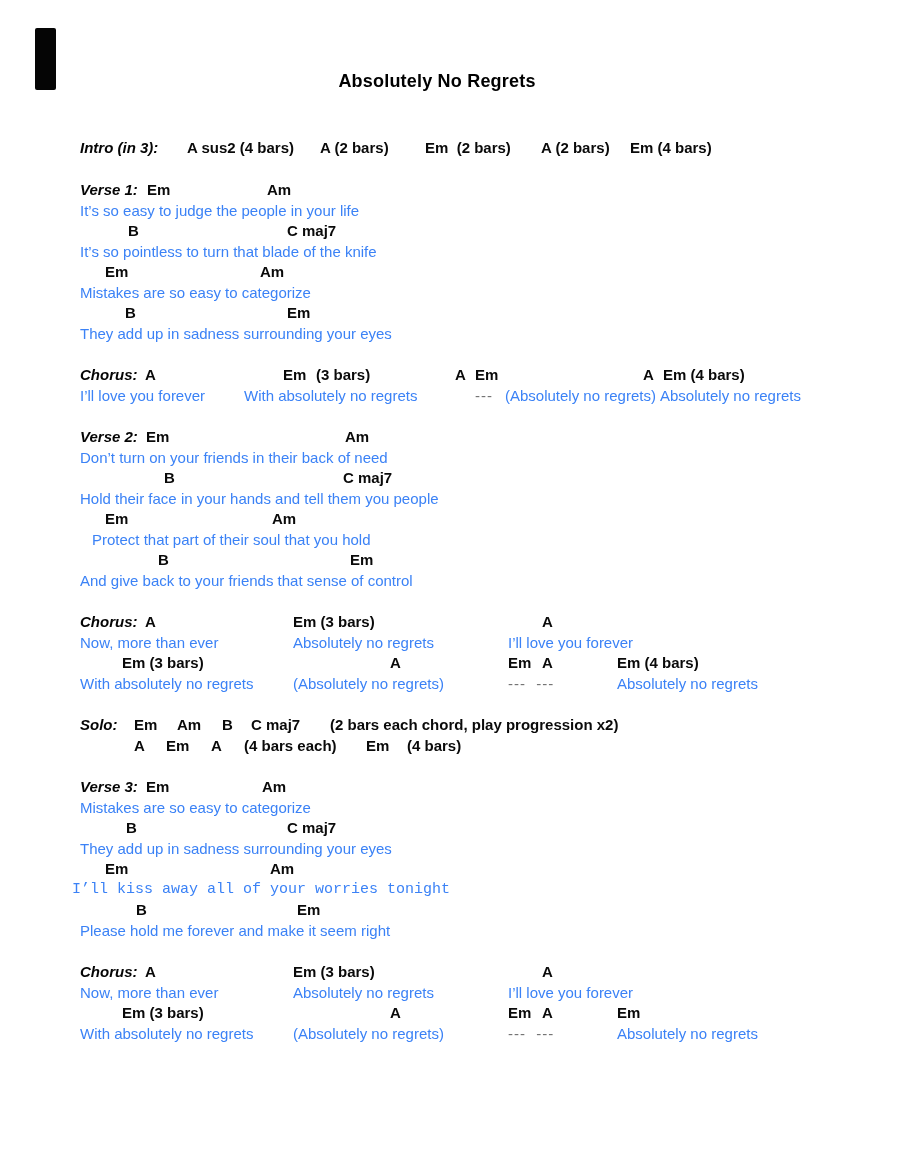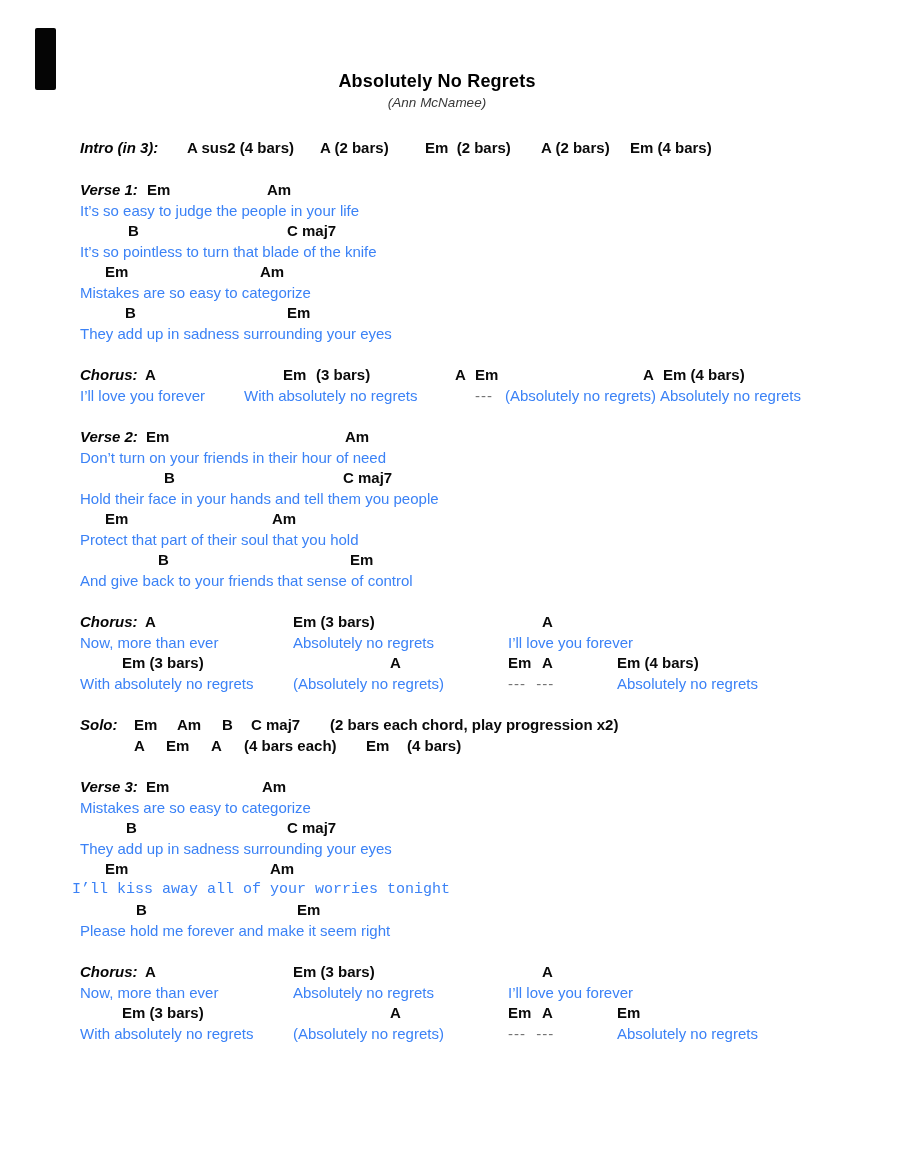--- a/index.html
+++ b/index.html
@@ -73,21 +73,20 @@
     color: #757575;
     letter-spacing: 1px;
   }
 </style>
 </head>
 <body>
 
 <div class="page">
   <div class="scan-mark"></div>
   <div class="title">Absolutely No Regrets</div>
-  <div class="author">(Ann McNamee)</div>
   <div id="song-body">
       <div class="line" style="top: 137px;">
         <span class="seg label" style="left: 80px;">Intro (in 3):</span>
         <span class="seg chord" style="left: 187px;">A sus2 (4 bars)</span>
         <span class="seg chord" style="left: 320px;">A (2 bars)</span>
         <span class="seg chord" style="left: 425px;">Em  (2 bars)</span>
         <span class="seg chord" style="left: 541px;">A (2 bars)</span>
         <span class="seg chord" style="left: 630px;">Em (4 bars)</span>
       </div>
       <div class="line" style="top: 179px;">
@@ -135,35 +134,35 @@
         <span class="seg dash" style="left: 475px;">---</span>
         <span class="seg lyric" style="left: 505px;">(Absolutely no regrets)</span>
         <span class="seg lyric" style="left: 660px;">Absolutely no regrets</span>
       </div>
       <div class="line" style="top: 426px;">
         <span class="seg label" style="left: 80px;">Verse 2:</span>
         <span class="seg chord" style="left: 146px;">Em</span>
         <span class="seg chord" style="left: 345px;">Am</span>
       </div>
       <div class="line" style="top: 447px;">
-        <span class="seg lyric" style="left: 80px;">Don’t turn on your friends in their hour of need</span>
+        <span class="seg lyric" style="left: 80px;">Don’t turn on your friends in their back of need</span>
       </div>
       <div class="line" style="top: 467px;">
         <span class="seg chord" style="left: 164px;">B</span>
         <span class="seg chord" style="left: 343px;">C maj7</span>
       </div>
       <div class="line" style="top: 488px;">
         <span class="seg lyric" style="left: 80px;">Hold their face in your hands and tell them you people</span>
       </div>
       <div class="line" style="top: 508px;">
         <span class="seg chord" style="left: 105px;">Em</span>
         <span class="seg chord" style="left: 272px;">Am</span>
       </div>
       <div class="line" style="top: 529px;">
-        <span class="seg lyric" style="left: 80px;">Protect that part of their soul that you hold</span>
+        <span class="seg lyric" style="left: 92px;">Protect that part of their soul that you hold</span>
       </div>
       <div class="line" style="top: 549px;">
         <span class="seg chord" style="left: 158px;">B</span>
         <span class="seg chord" style="left: 350px;">Em</span>
       </div>
       <div class="line" style="top: 570px;">
         <span class="seg lyric" style="left: 80px;">And give back to your friends that sense of control</span>
       </div>
       <div class="line" style="top: 611px;">
         <span class="seg label" style="left: 80px;">Chorus:</span>

